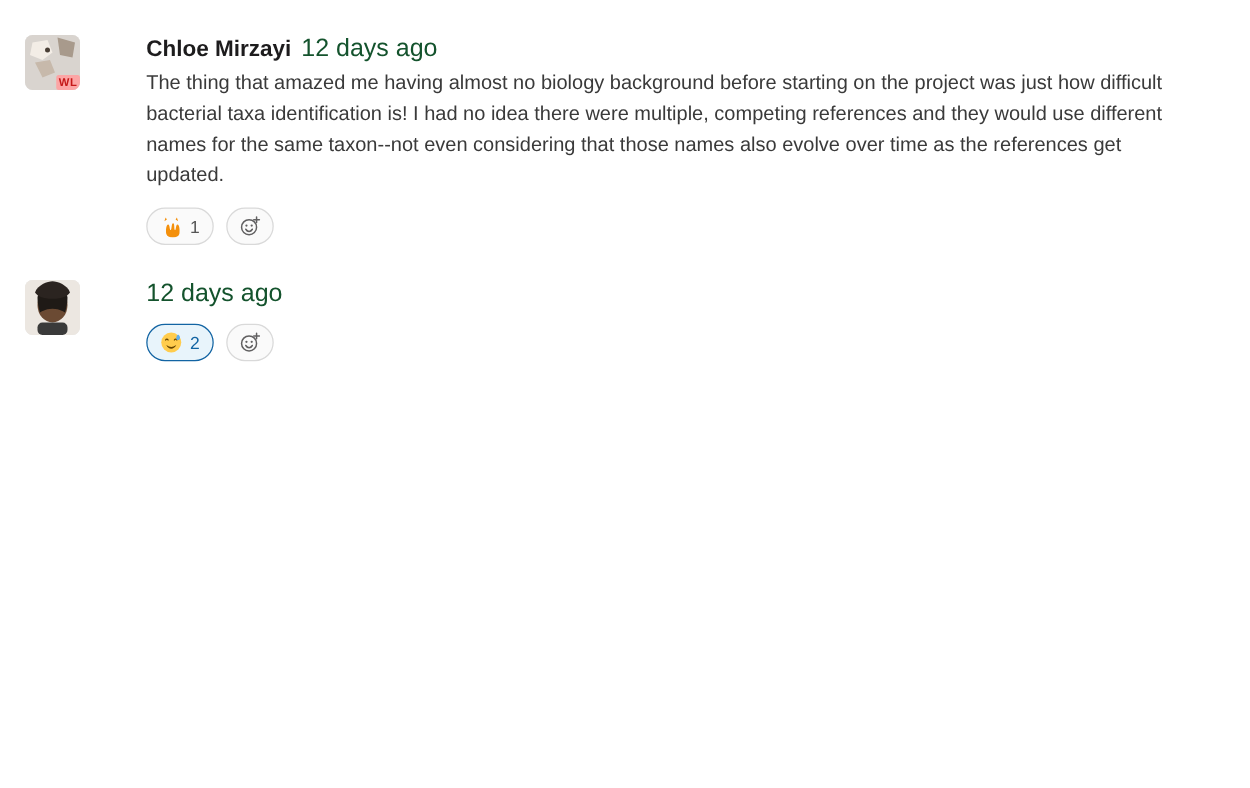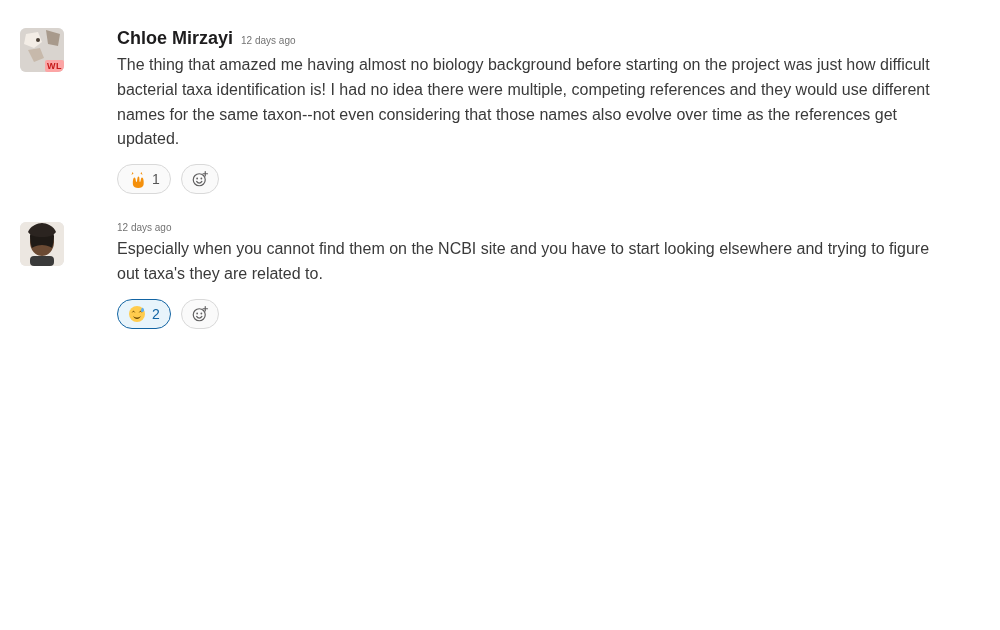--- a/index.html
+++ b/index.html
@@ -40,22 +40,22 @@
       letter-spacing: 0.5px;
     }
     .content { flex: 1; min-width: 0; padding-right: 40px; margin-left: 41px; }
     .header { display: flex; align-items: baseline; gap: 8px; margin-bottom: 4px; }
     .author {
       font-weight: 800;
       font-size: 18px;
       color: #1d1c1d;
     }
     .timestamp {
-      font-size: 10px;
-      color: #737373;
+      font-size: 20px;
+      color: #14532d;
     }
     .body {
       font-size: 16px;
       line-height: 1.55;
       color: #3a3a3a;
     }
     .body p { margin: 0 0 4px 0; }
     .body p.gap { margin-top: 14px; }
     .reactions {
       display: flex;
@@ -155,21 +155,20 @@
       <path d="M8 10c2-6 10-9 14-9s12 3 14 9c-2 3-6 5-14 5S10 13 8 10z" fill="#2b2420"></path>
       <rect x="10" y="34" width="24" height="10" rx="4" fill="#3a3a3a"></rect>
     </svg>
   </div>
 
   <div class="content">
     <div class="header">
       <span class="timestamp">12 days ago</span>
     </div>
     <div class="body">
-      <p>Especially when you cannot find them on the NCBI site and you have to start looking elsewhere and trying to figure out taxa's they are related to.</p>
     </div>
     <div class="reactions">
       <div class="reaction selected">
         <span class="reaction-emoji">
           <svg viewBox="0 0 36 36">
               <circle cx="18" cy="18" r="16" fill="#ffcc4d"></circle>
               <path d="M10 22c2 4 5 6 8 6s6-2 8-6c-3 2-6 3-8 3s-5-1-8-3z" fill="#664500"></path>
               <path d="M9 14c1-2 3-2 4 0M23 14c1-2 3-2 4 0" stroke="#664500" stroke-width="2" stroke-linecap="round" fill="none"></path>
               <path d="M30 6c2 2 3 5 1 7s-5 1-5-2 2-7 4-5z" fill="#5dadec"></path>
             </svg>

